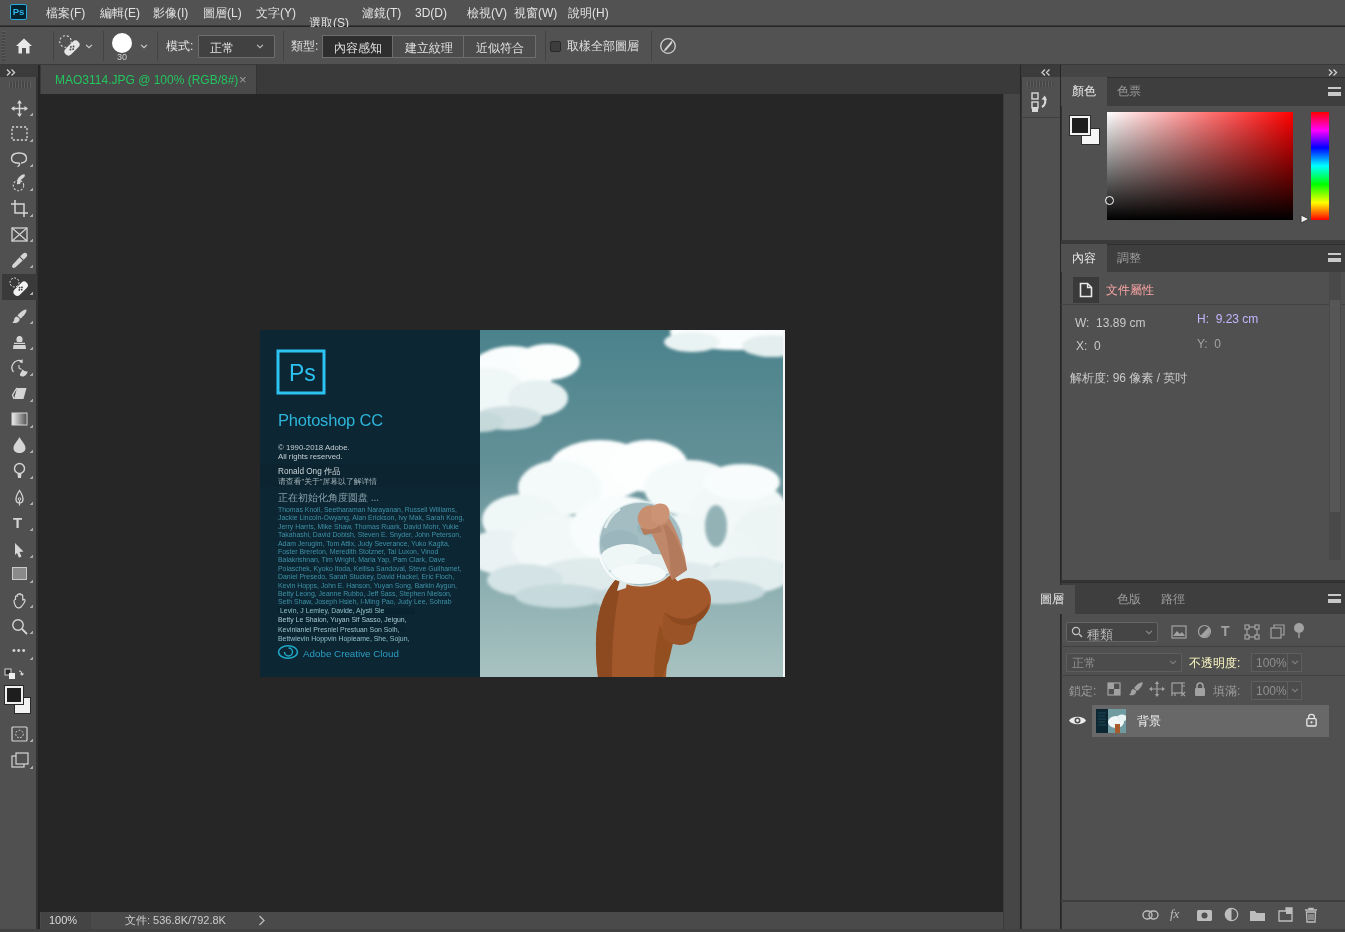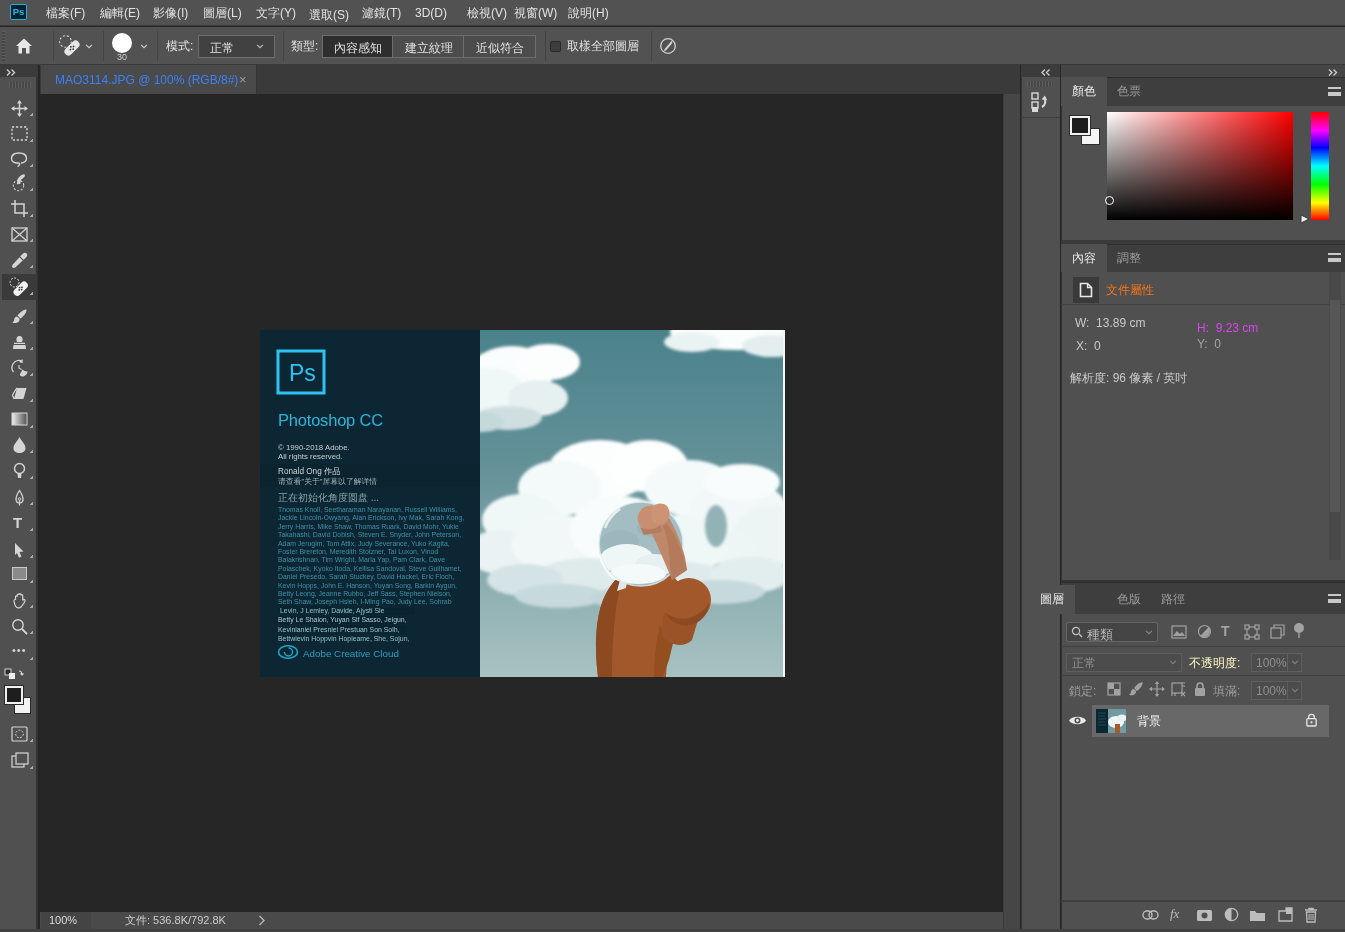--- a/index.html
+++ b/index.html
@@ -23,21 +23,21 @@
 <body>
 <div id="root">
 
 <div class="ab" style="left:0;top:0;width:1345px;height:26px;background:#525252;border-bottom:1px solid #3a3a3a"></div>
 <div class="ab" style="left:10px;top:4px;width:17px;height:16px;background:#05222f;border:1.5px solid #2ba8dc;border-radius:2px;color:#30b6e8;font-size:9.5px;line-height:13px;text-align:center;font-weight:bold">Ps</div>
 <div class="ab t12" style="left:46px;top:6px">檔案(F)</div>
 <div class="ab t12" style="left:100px;top:6px">編輯(E)</div>
 <div class="ab t12" style="left:153px;top:6px">影像(I)</div>
 <div class="ab t12" style="left:203px;top:6px">圖層(L)</div>
 <div class="ab t12" style="left:256px;top:6px">文字(Y)</div>
-<div class="ab t12" style="left:309px;top:8px">選取(S)</div>
+<div class="ab t12" style="left:309px;top:16px">選取(S)</div>
 <div class="ab t12" style="left:362px;top:6px">濾鏡(T)</div>
 <div class="ab t12" style="left:415px;top:6px">3D(D)</div>
 <div class="ab t12" style="left:467px;top:6px">檢視(V)</div>
 <div class="ab t12" style="left:514px;top:6px">視窗(W)</div>
 <div class="ab t12" style="left:568px;top:6px">說明(H)</div>
 
 <div class="ab" style="left:0;top:27px;width:1345px;height:38px;background:#525252;border-bottom:1px solid #393939"></div>
 <div class="ab" style="left:2px;top:31px;width:3px;height:30px;background:repeating-linear-gradient(180deg,#5e5e5e 0 1px,#464646 1px 3px)"></div>
 
 <svg class="ab" style="left:14px;top:36px" width="20" height="20" viewBox="0 0 20 20">
@@ -83,21 +83,21 @@
 <div class="ab" style="left:550px;top:41px;width:11px;height:11px;background:#3d3d3d;border:1px solid #292929;border-radius:2px"></div>
 <div class="ab t12" style="left:567px;top:39px">取樣全部圖層</div>
 <div class="ab sep" style="left:651px"></div>
 <svg class="ab" style="left:659px;top:37px" width="18" height="18" viewBox="0 0 18 18">
       <circle cx="9" cy="9" r="7.3" fill="none" stroke="#d2d2d2" stroke-width="1.3"></circle>
       <path d="M12.8 3.8 C13.8 4.5 13.5 6 12.2 7.5 L7.2 13.2 L5 14.5 L5.6 12 L10.6 6.2 C11.6 5 12.2 4.2 12.8 3.8 Z" fill="#d2d2d2"></path>
     </svg>
 
 <div class="ab" style="left:40px;top:65px;width:980px;height:29px;background:#3a3a3a"></div>
 <div class="ab" style="left:41px;top:65px;width:216px;height:29px;background:#4a4a4a;border-right:1px solid #333"></div>
-<div class="ab t12" style="left:55px;top:73px;color:#3b82f6">MAO3114.JPG @ 100% (RGB/8#)</div>
+<div class="ab t12" style="left:55px;top:73px;color:#22c55e">MAO3114.JPG @ 100% (RGB/8#)</div>
 <div class="ab" style="left:239px;top:72px;font-size:13px;color:#9b9b9b">×</div>
 <div class="ab" style="left:40px;top:94px;width:963px;height:818px;background:#262626"></div>
 
 <div class="ab" style="left:1003px;top:94px;width:17px;height:835px;background:#464646;border-left:1px solid #3a3a3a"></div>
 
 <div class="ab" style="left:40px;top:912px;width:963px;height:17px;background:#4a4a4a"></div>
 <div class="ab" style="left:41px;top:912px;width:50px;height:17px;background:#444444"></div>
 <div class="ab t11" style="left:49px;top:914px">100%</div>
 <div class="ab t11" style="left:125px;top:914px;color:#cccccc">文件: 536.8K/792.8K</div>
 <svg class="ab" style="left:258px;top:915px" width="8" height="11" viewBox="0 0 8 11">
@@ -442,24 +442,24 @@
 
 <div class="ab tabstrip" style="left:1061px;top:244px;width:284px;height:28px"></div>
 <div class="ab atab" style="left:1061px;top:244px;width:46px;height:28px;line-height:28px">內容</div>
 <div class="ab itab" style="left:1107px;top:244px;width:44px;height:28px;line-height:28px">調整</div>
 <div class="ab ham" style="left:1328px;top:253px"></div>
 <div class="ab" style="left:1073px;top:277px;width:26px;height:26px;background:#3a3a3a"></div>
 <svg class="ab" style="left:1079px;top:282px" width="14" height="16" viewBox="0 0 14 16">
       <path d="M1.5 1.5 L8.5 1.5 L12.5 5.5 L12.5 14.5 L1.5 14.5 Z" fill="none" stroke="#e8e8e8" stroke-width="1.6"></path>
       <path d="M8.5 1.5 L8.5 5.5 L12.5 5.5" fill="none" stroke="#e8e8e8" stroke-width="1.3"></path>
     </svg>
-<div class="ab t12" style="left:1106px;top:283px;color:#f97316">文件屬性</div>
+<div class="ab t12" style="left:1106px;top:283px;color:#fca5a5">文件屬性</div>
 <div class="ab" style="left:1061px;top:304px;width:284px;height:1px;background:#424242"></div>
 <div class="ab t12" style="left:1075px;top:316px;color:#c9c9c9">W:  13.89 cm</div>
-<div class="ab t12" style="left:1197px;top:321px;color:#d946ef">H:  9.23 cm</div>
+<div class="ab t12" style="left:1197px;top:312px;color:#c4b5fd">H:  9.23 cm</div>
 <div class="ab t12" style="left:1076px;top:339px;color:#c9c9c9">X:  0</div>
 <div class="ab t12" style="left:1197px;top:337px;color:#a3a3a3">Y:  0</div>
 <div class="ab t12" style="left:1070px;top:371px;color:#c9c9c9">解析度: 96 像素 / 英吋</div>
 <div class="ab" style="left:1329px;top:272px;width:12px;height:288px;background:#494949"></div>
 <div class="ab" style="left:1330px;top:300px;width:10px;height:212px;background:#565656"></div>
 
 <div class="ab" style="left:1061px;top:580px;width:284px;height:2px;background:#343434"></div>
 <div class="ab tabstrip" style="left:1061px;top:582px;width:284px;height:32px"></div>
 <div class="ab atab" style="left:1029px;top:585px;width:46px;height:29px;line-height:29px">圖層</div>
 <div class="ab itab" style="left:1107px;top:585px;width:44px;height:29px;line-height:29px">色版</div>

